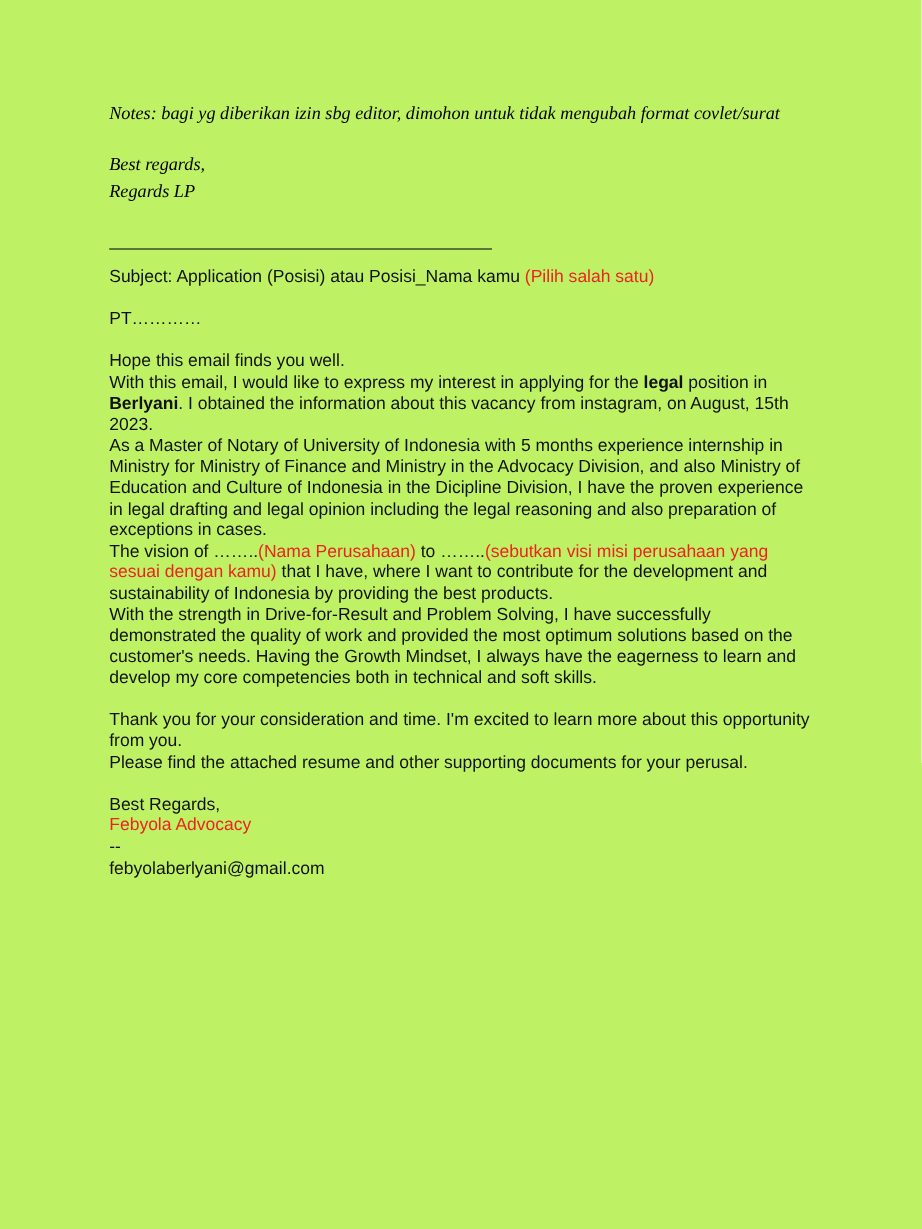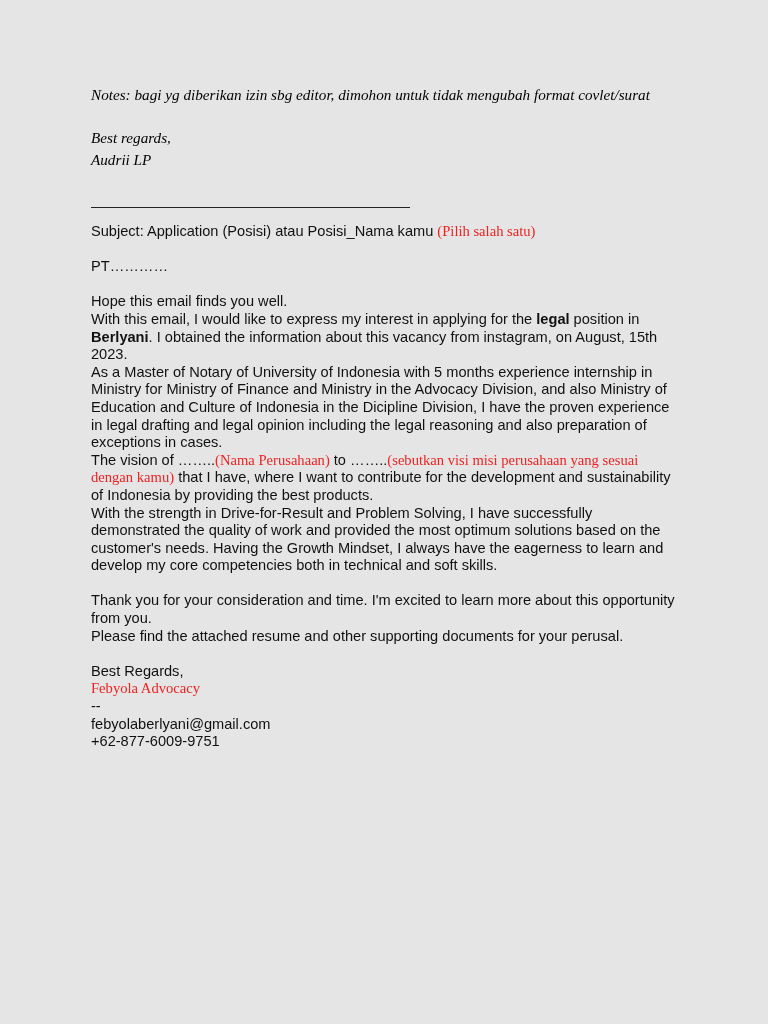--- a/index.html
+++ b/index.html
@@ -16,21 +16,21 @@
     color: #000000;
     -webkit-font-smoothing: antialiased;
   }
 
   .page {
     position: absolute;
     left: 0;
     top: 0;
     width: 768px;
     height: 1024px;
-    background: #e5e5e5;
+    background: #bef264;
   }
 
   .content {
     position: absolute;
     left: 91px;
     top: 84px;
     width: 584px;
   }
 
   
@@ -73,37 +73,36 @@
     color: #111111;
   }
   .email-block p {
     margin: 0;
   }
   .blank-line {
     height: 17.6px;
   }
   .red {
     color: #ee2222;
-    font-family: Liberation Serif, serif;
   }
   .bold {
     font-weight: bold;
   }
 </style>
 </head>
 <body>
 
 <div class="page">
   <div class="content">
 
     <div class="notes-block">
       <p class="notes-para">Notes: bagi yg diberikan izin sbg editor, dimohon untuk tidak mengubah format covlet/surat</p>
       <div class="notes-gap"></div>
       <p class="signoff-line">Best regards,</p>
-      <p class="signoff-line">Audrii LP</p>
+      <p class="signoff-line">Regards LP</p>
     </div>
 
     <div class="divider-wrap">
       <div class="divider"></div>
     </div>
 
     <div class="email-block">
 
       <p><span>Subject: Application (Posisi) atau Posisi_Nama kamu </span><span class="red">(Pilih salah satu)</span></p>
 
@@ -127,17 +126,16 @@
 
       <p>Thank you for your consideration and time. I'm excited to learn more about this opportunity from you.</p>
       <p>Please find the attached resume and other supporting documents for your perusal.</p>
 
       <div class="blank-line"></div>
 
       <p>Best Regards,</p>
       <p class="red">Febyola Advocacy</p>
       <p>--</p>
       <p>febyolaberlyani@gmail.com</p>
-      <p>+62-877-6009-9751</p>
 
     </div>
   </div>
 </div>
 
 </body></html>

